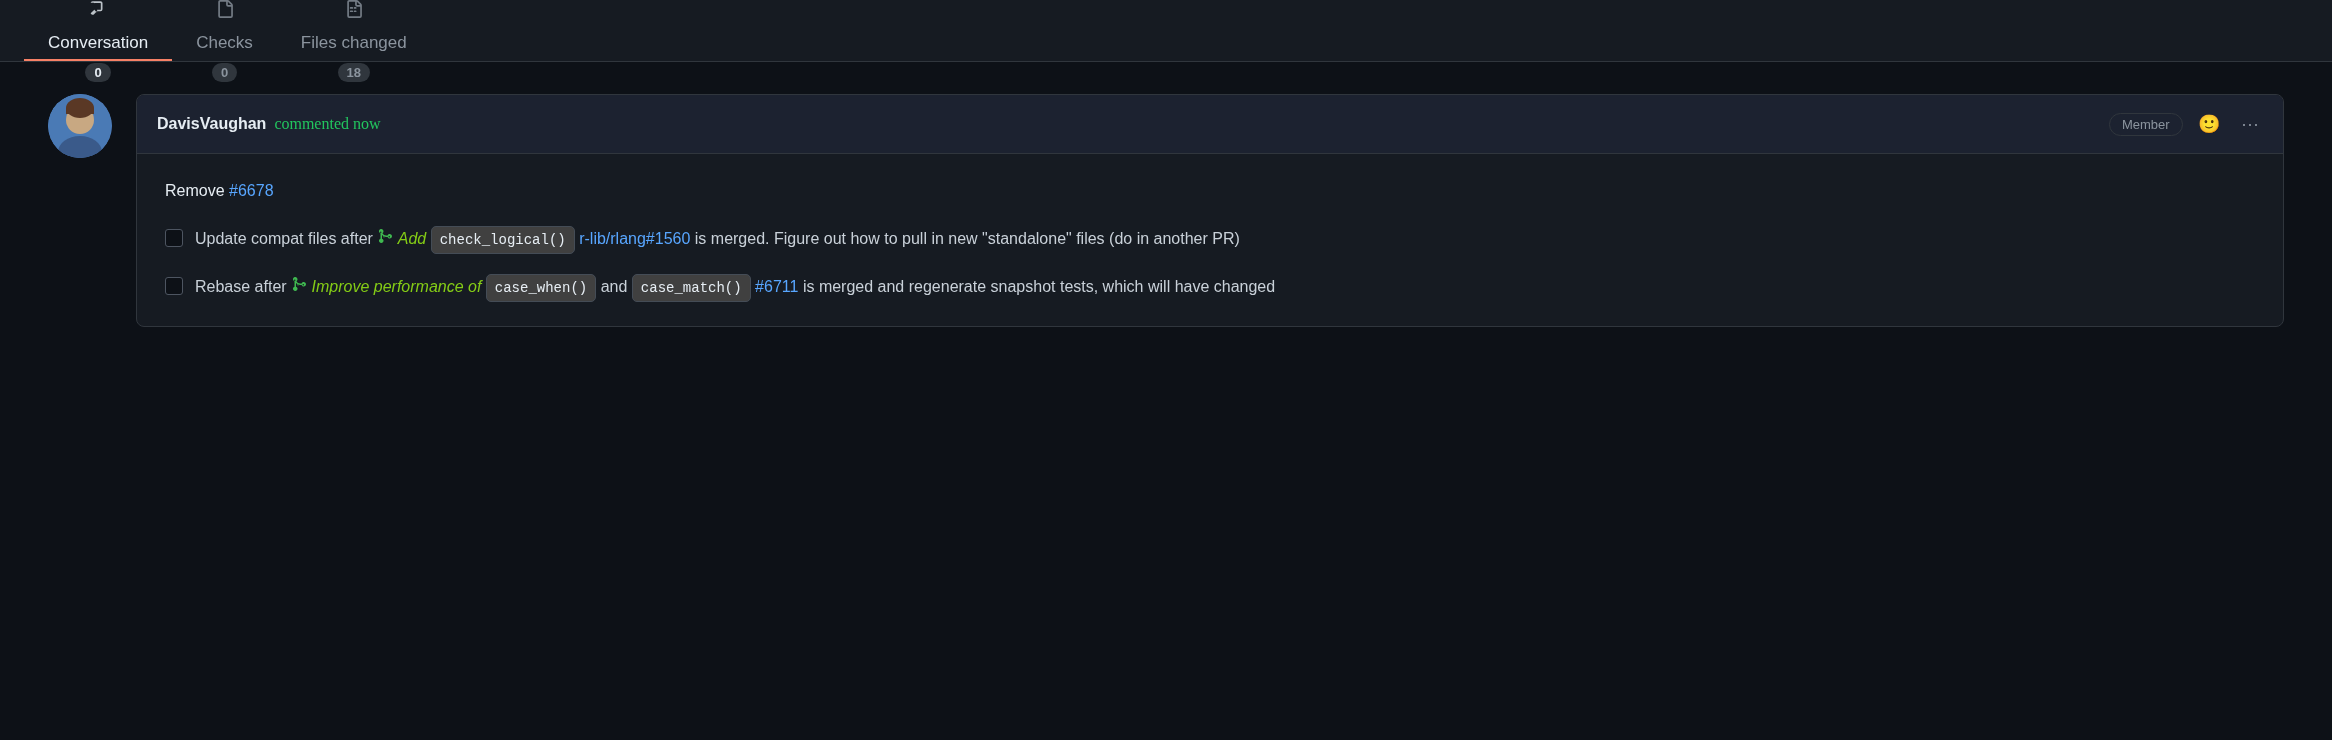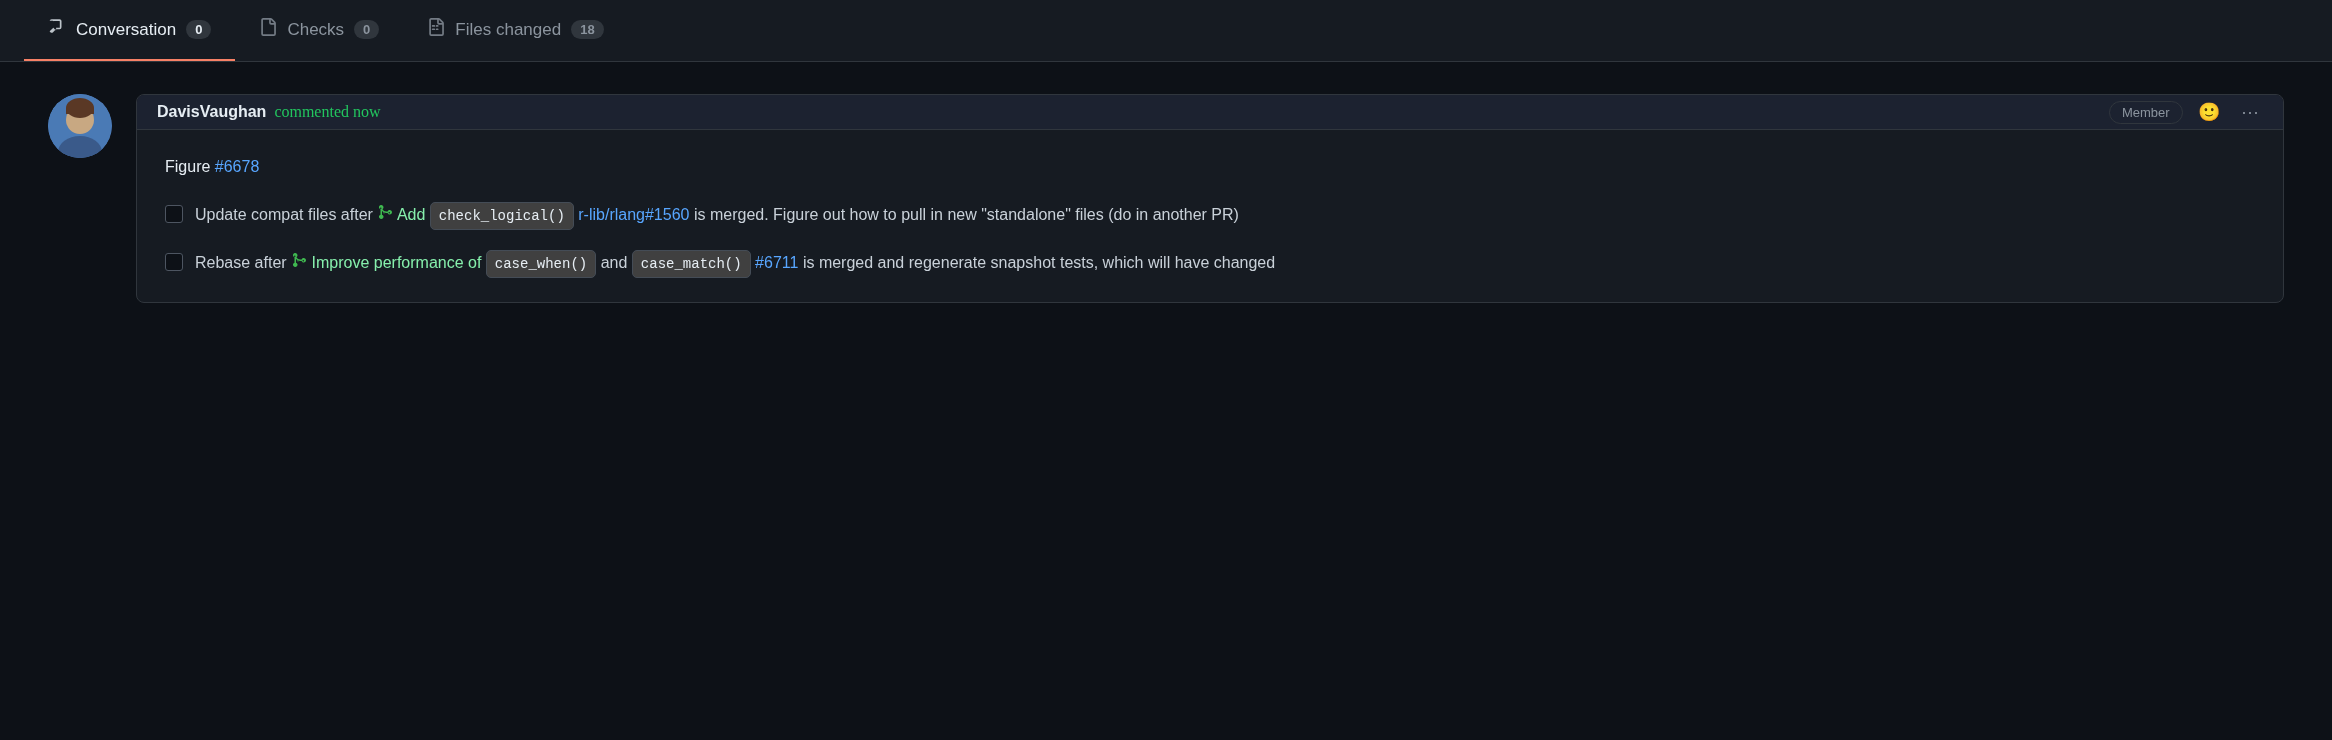--- a/index.html
+++ b/index.html
@@ -25,20 +25,21 @@
       display: flex;
       align-items: center;
       gap: 10px;
       padding: 0 24px;
       cursor: pointer;
       border-bottom: 2px solid transparent;
       font-size: 17px;
       color: #8b949e;
       white-space: nowrap;
       height: 100%;
+      flex-direction: column;
     }
     .tab.active {
       color: #e6edf3;
       border-bottom: 2px solid #f78166;
     }
     .tab-icon {
       font-size: 18px;
       opacity: 0.8;
     }
     .tab-badge {
@@ -91,21 +92,21 @@
       border: 1px solid #30363d;
       border-radius: 8px;
       overflow: hidden;
       background: #161b22;
     }
 
     .comment-header {
       display: flex;
       align-items: center;
       justify-content: space-between;
-      padding: 2px 20px;
+      padding: 14px 20px;
       background: #1c2230;
       border-bottom: 1px solid #30363d;
     }
 
     .comment-header-left {
       display: flex;
       align-items: center;
       gap: 8px;
       font-size: 16px;
     }
@@ -153,22 +154,23 @@
       margin-bottom: 22px;
       font-size: 16px;
       color: #e6edf3;
     }
 
     .link-blue {
       color: #58a6ff;
       text-decoration: none;
     }
     .link-green {
-      color: #86efac;
+      color: #84cc16;
       text-decoration: none;
+      font-style: italic;
     }
 
     .checklist {
       list-style: none;
       display: flex;
       flex-direction: column;
       gap: 20px;
     }
 
     .checklist-item {
@@ -281,21 +283,21 @@
       <div class="comment-header-right">
         <span class="member-badge">Member</span>
         <button class="header-icon-btn" title="React">🙂</button>
         <button class="header-icon-btn" title="More options">···</button>
       </div>
     </div>
 
     <div class="comment-body">
 
       <div class="closes-line">
-        <span>Figure</span>
+        <span>Remove</span>
         <span> </span>
         <a class="link-blue" href="#6678">#6678</a>
       </div>
 
       <ul class="checklist">
 
         <li class="checklist-item">
           <span class="checkbox"></span>
           <span class="checklist-text">
             Update compat files after

